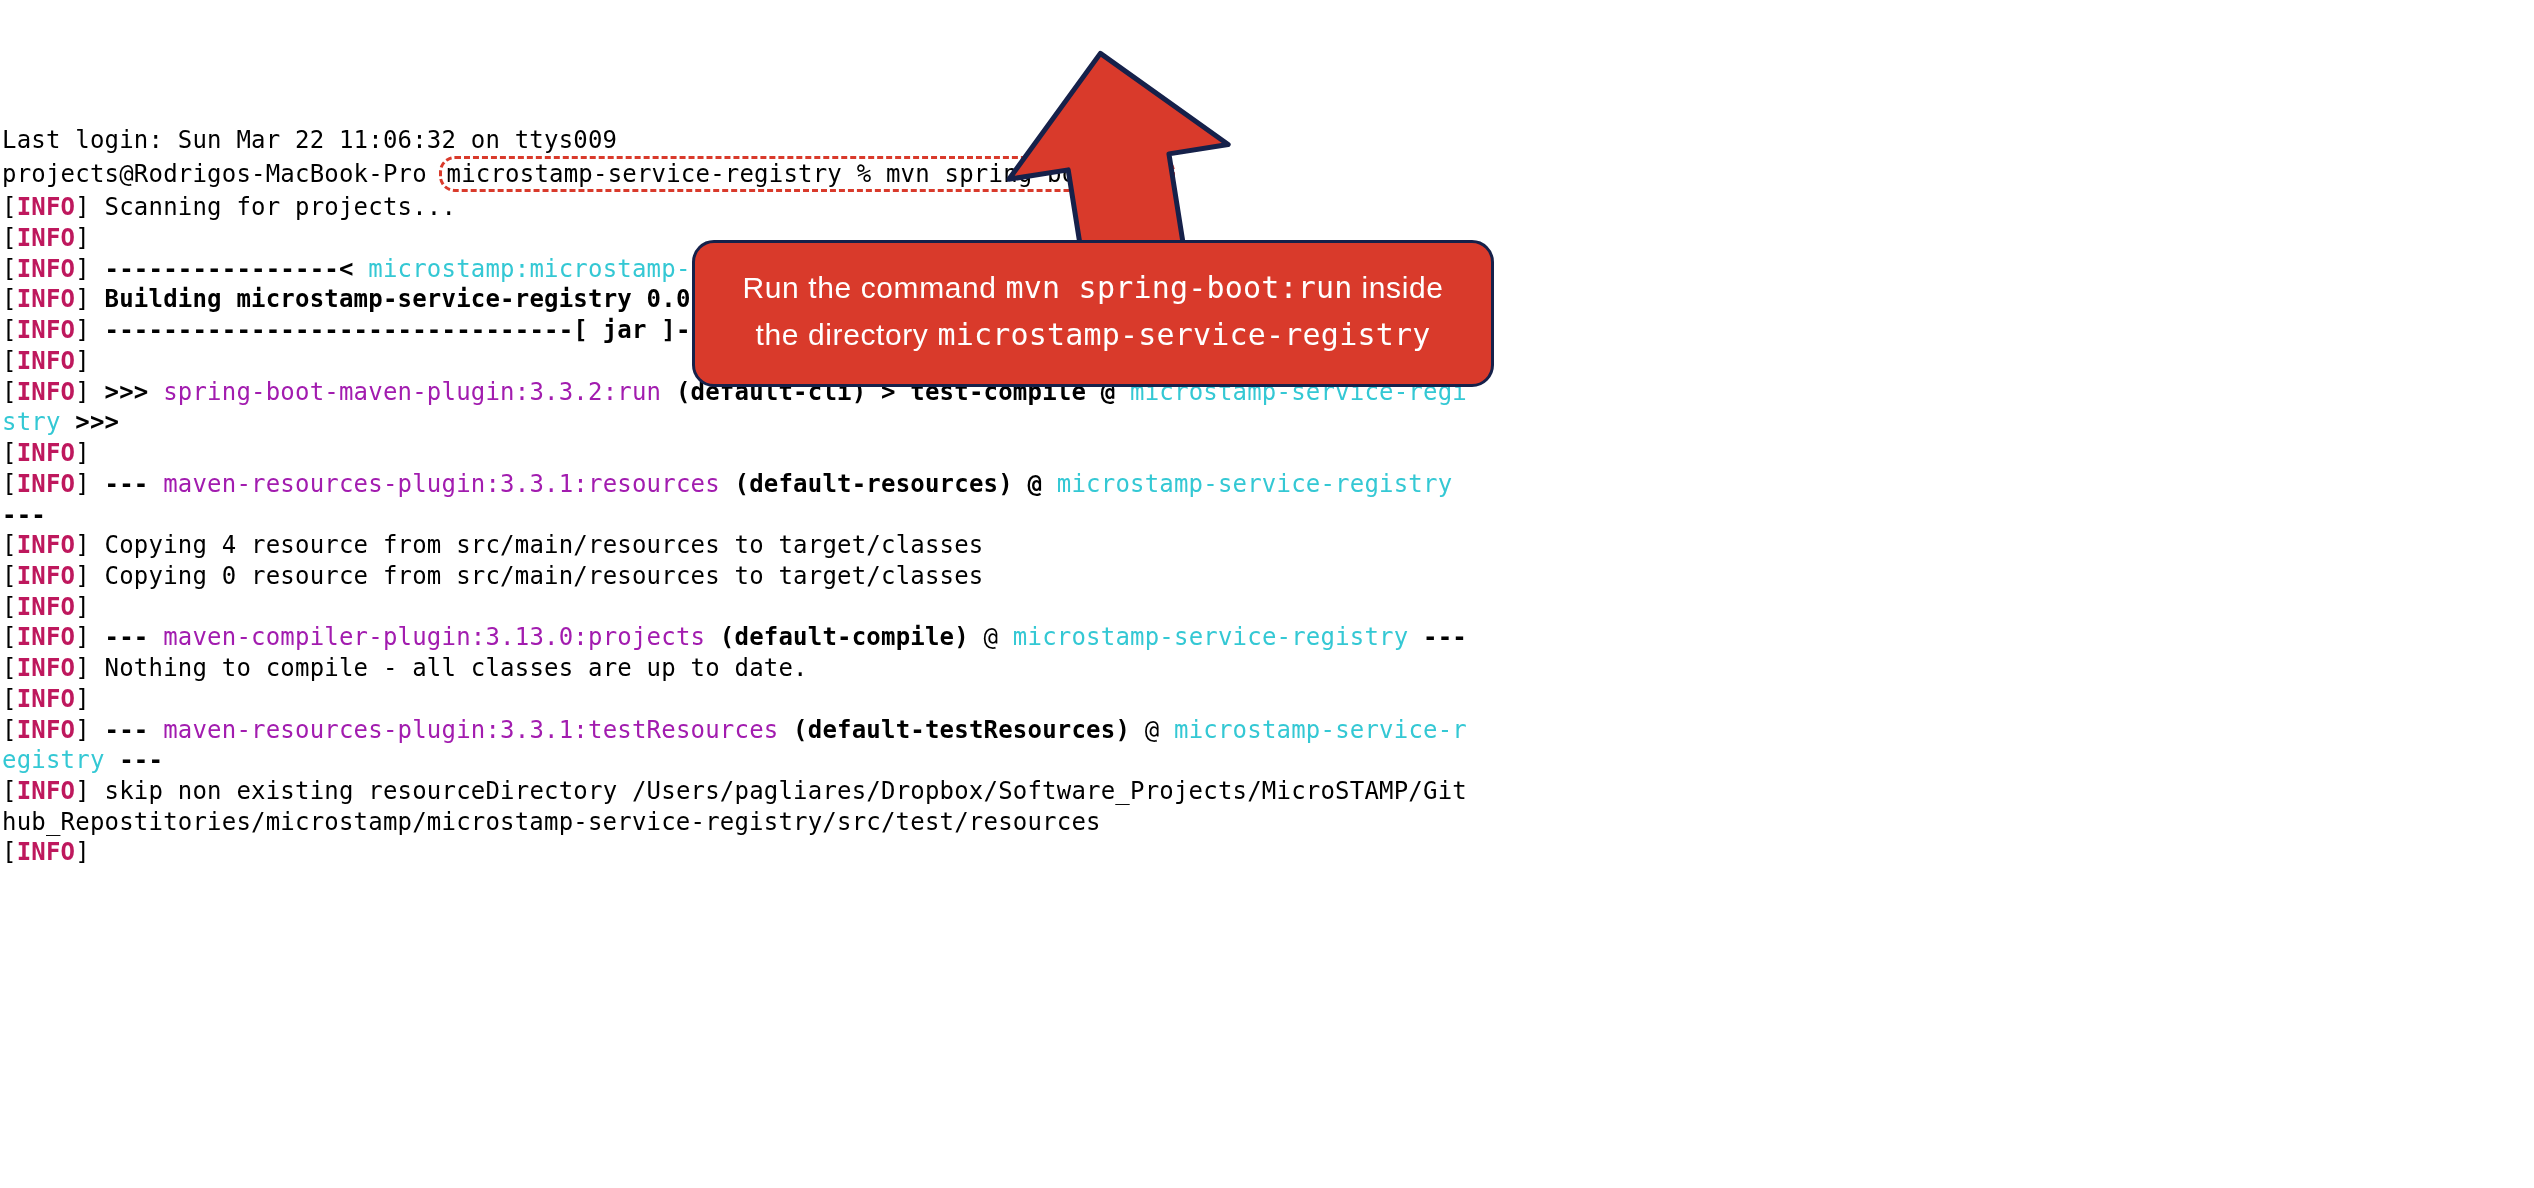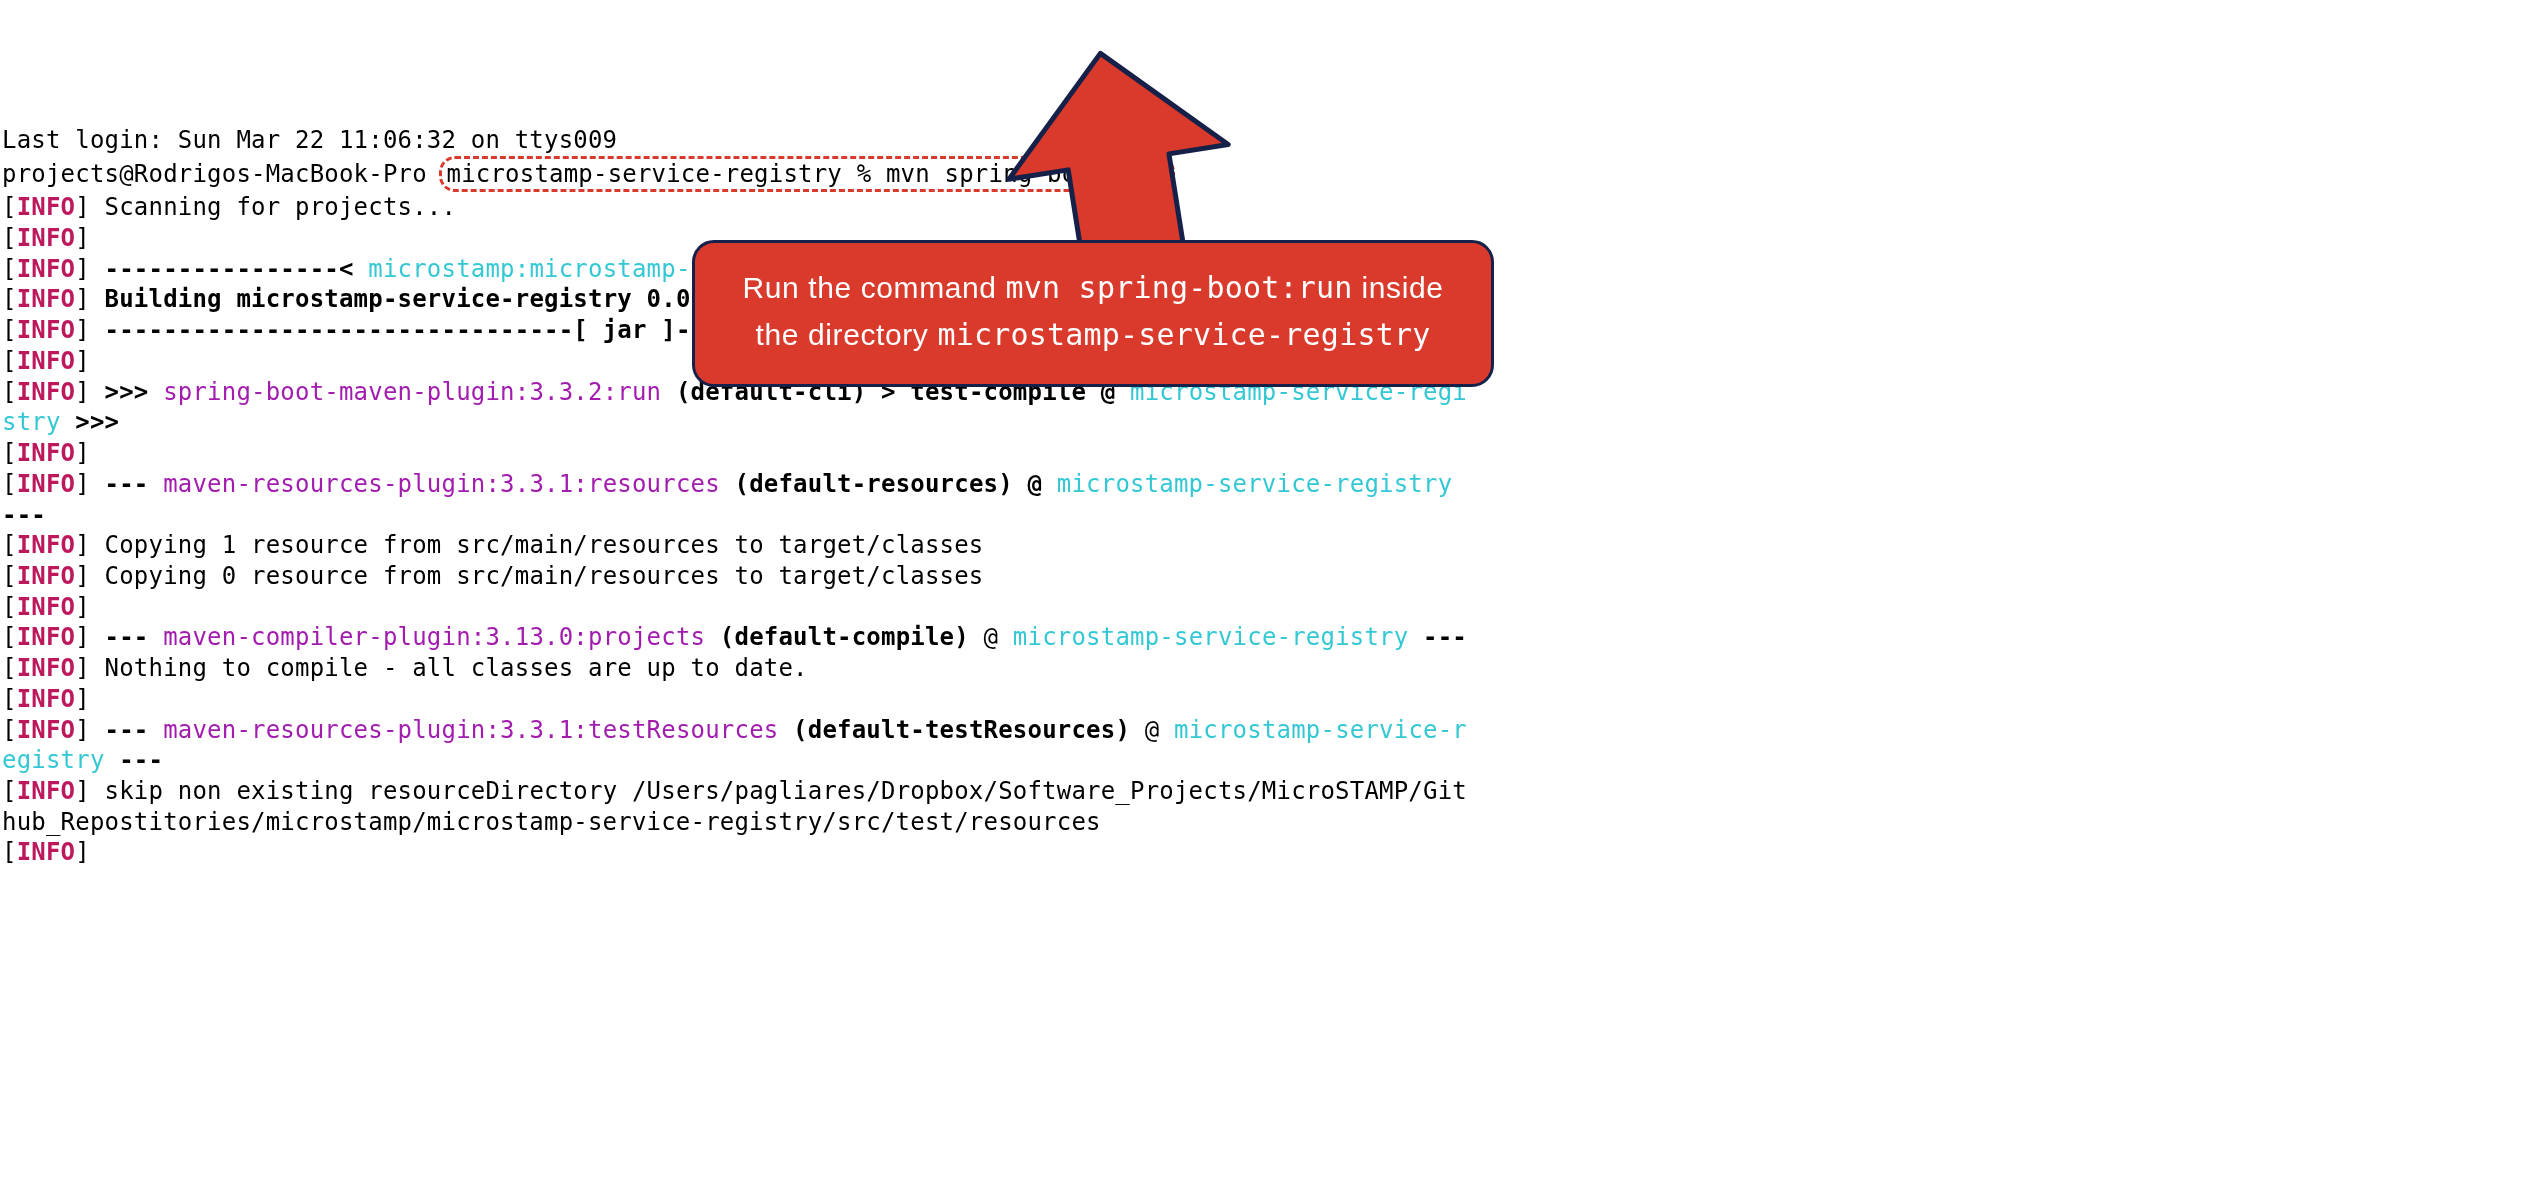--- a/index.html
+++ b/index.html
@@ -73,21 +73,21 @@
 [<span class="c-info">INFO</span>]
 [<span class="c-info">INFO</span>]<span class="bold"> ----------------&lt; </span><span class="c-cyan">microstamp:microstamp-service-registry</span><span class="bold"> &gt;----------------</span>
 [<span class="c-info">INFO</span>]<span class="bold"> Building microstamp-service-registry 0.0.1-SNAPSHOT</span>
 [<span class="c-info">INFO</span>]<span class="bold"> --------------------------------[ jar ]---------------------------------</span>
 [<span class="c-info">INFO</span>]
 [<span class="c-info">INFO</span>]<span class="bold"> &gt;&gt;&gt; </span><span class="c-green">spring-boot-maven-plugin:3.3.2:run</span><span class="bold"> (default-cli) &gt; test-compile @ </span><span class="c-cyan">microstamp-service-regi</span>
 <span class="c-cyan">stry</span><span class="bold"> &gt;&gt;&gt;</span>
 [<span class="c-info">INFO</span>]
 [<span class="c-info">INFO</span>]<span class="bold"> --- </span><span class="c-green">maven-resources-plugin:3.3.1:resources</span><span class="bold"> (default-resources) @ </span><span class="c-cyan">microstamp-service-registry</span><span class="bold">
 ---</span>
-[<span class="c-info">INFO</span>]<span> Copying 1 resource from src/main/resources to target/classes</span>
+[<span class="c-info">INFO</span>]<span> Copying 4 resource from src/main/resources to target/classes</span>
 [<span class="c-info">INFO</span>]<span> Copying 0 resource from src/main/resources to target/classes</span>
 [<span class="c-info">INFO</span>]
 [<span class="c-info">INFO</span>]<span class="bold"> --- </span><span class="c-green">maven-compiler-plugin:3.13.0:projects</span><span class="bold"> (default-compile)</span><span> @ </span><span class="c-cyan">microstamp-service-registry</span><span class="bold"> ---</span>
 [<span class="c-info">INFO</span>]<span> Nothing to compile - all classes are up to date.</span>
 [<span class="c-info">INFO</span>]
 [<span class="c-info">INFO</span>]<span class="bold"> --- </span><span class="c-green">maven-resources-plugin:3.3.1:testResources</span><span class="bold"> (default-testResources)</span><span> @ </span><span class="c-cyan">microstamp-service-r</span>
 <span class="c-cyan">egistry</span><span class="bold"> ---</span>
 [<span class="c-info">INFO</span>]<span> skip non existing resourceDirectory /Users/pagliares/Dropbox/Software_Projects/MicroSTAMP/Git</span>
 <span>hub_Repostitories/microstamp/microstamp-service-registry/src/test/resources</span>
 [<span class="c-info">INFO</span>]

